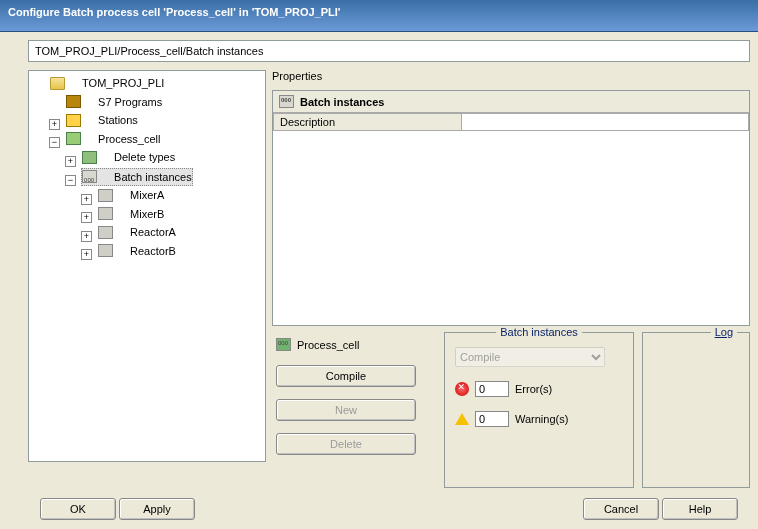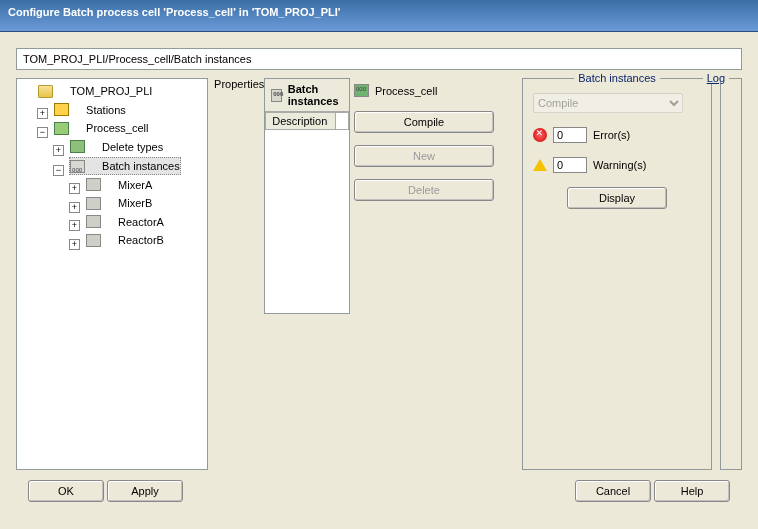--- a/index.html
+++ b/index.html
@@ -1,22 +1,22 @@
 <!DOCTYPE html>
 <html><head>
 <meta charset="utf-8">
 <style>
   * { box-sizing: border-box; font-family: Tahoma, sans-serif; font-size: 11px; }
   body { margin: 0; background: #ece9d8; width: 758px; height: 529px; overflow: hidden; }
   .titlebar { background: linear-gradient(#3b6ea5, #6a9bd8); color: #fff; height: 32px; line-height: 24px; padding: 0 8px; font-weight: bold; border-bottom: 1px solid #2a4d7a; }
-  .content { padding: 16px; }
+  .content { padding: 8px; margin-left: 20px; }
   .breadcrumb-box { border: 1px solid #919b9c; background: #fff; padding: 4px 6px; margin-bottom: 8px; }
   .main { display: flex; gap: 6px; }
   .left { width: 238px; }
-  .right { flex: 1; display: flex; flex-direction: row; }
+  .right { flex: 1; display: flex; flex-direction: column; gap: 6px; }
   .panel-label { margin-bottom: 2px; color: #000; }
   .tree-box { border: 1px solid #919b9c; background: #fff; height: 392px; overflow: auto; padding: 4px 2px; }
   .tree ul { list-style: none; margin: 0; padding: 0 0 0 16px; }
   .tree > ul { padding-left: 2px; }
   .tree li { position: relative; line-height: 16px; white-space: nowrap; }
   .tree .row { display: inline-flex; align-items: center; gap: 17px; padding: 0 1px; }
   .tree .row.selected { background: #e4e4e4; border: 1px dotted #888; padding: 0; }
   .exp { display: inline-flex; width: 11px; height: 11px; border: 1px solid #888; background: #fff; align-items: center; justify-content: center; font-size: 9px; line-height: 1; cursor: pointer; margin-right: 2px; color:#000;}
   .exp.blank { border: none; background: transparent; }
   .ico { display: inline-block; width: 15px; height: 13px; }
@@ -25,21 +25,21 @@
   .ico-stations { background: #ffd24a; border:1px solid #9a7a00; }
   .ico-cell { background: #9c7; border:1px solid #4a804a; }
   .ico-types { background: #8ec07c; border:1px solid #4a804a; }
   .ico-batchi { background: #d8d8d0; border:1px solid #888; position: relative; }
   .ico-batchi::after { content:"000"; position:absolute; font-size:6px; top:1px; left:1px; color:#444;}
   .ico-mixer { background: #cfcfc8; border:1px solid #888; }
   .prop-box { border: 1px solid #919b9c; background: #fff; height: 236px; display:flex; flex-direction: column;}
   .prop-head { font-weight: bold; padding: 4px 6px; background:#eceadb; border-bottom:1px solid #aaa; display:flex; align-items:center; gap:6px;}
   .prop-table { width:100%; border-collapse: collapse;}
   .prop-table td { border:1px solid #aaa; padding:2px 6px; background:#fff;}
-  .prop-table td.k { width:153px; background:#eceadb;}
+  .prop-table td.k { width:188px; background:#eceadb;}
   .lower { display:flex; gap:8px; }
   .group { border:1px solid #919b9c; position:relative; padding:14px 10px 10px; }
   .group-title { position:absolute; top:-7px; left:50%; transform:translateX(-50%); background:#ece9d8; padding:0 4px; color:#0a246a;}
   .log .group-title { left:auto; right:12px; transform:none;text-decoration:underline; }
   .pc-col { width:164px; display:flex; flex-direction:column; gap:12px; padding: 6px 0 0 4px;}
   .pc-label { display:flex; align-items:center; gap:6px; margin-bottom: 2px;}
   .bi-col { width:190px; }
   .log  { flex:1; }
   .btn { display:inline-flex; align-items:center; justify-content:center; min-width:76px; height:22px; background:#ece9d8; border:1px solid #888; border-radius:3px; cursor:pointer; box-shadow: inset 1px 1px #fff, inset -1px -1px #c0c0c0;}
   .btn.wide { width:140px; }
@@ -71,20 +71,27 @@
     <div class="left">
       <div class="tree-box tree">
         <ul>
           <li>
             <span class="exp blank"></span>
             <span class="row">
               <span class="ico ico-folder"></span>
               <span>TOM_PROJ_PLI</span>
             </span>
             <ul>
+              <li>
+                <span class="exp blank"></span>
+                <span class="row">
+                  <span class="ico ico-s7"></span>
+                  <span>S7 Programs</span>
+                </span>
+              </li>
               <li>
                 <span class="exp">+</span>
                 <span class="row">
                   <span class="ico ico-stations"></span>
                   <span>Stations</span>
                 </span>
               </li>
               <li>
                 <span class="exp">−</span>
                 <span class="row">
@@ -189,25 +196,20 @@
             <div class="bi-row">
               <span class="err-ico"></span>
               <input class="numbox" readonly="" value="0" style="">
               <span>Error(s)</span>
             </div>
             <div class="bi-row">
               <span class="warn-ico"></span>
               <input class="numbox" readonly="" value="0" style="">
               <span>Warning(s)</span>
             </div>
-            <div class="bi-row" style="justify-content:center;">
-              <div class="btn" style="min-width:100px;">
-                  <span>Display</span>
-                </div>
-            </div>
           </div>
         </div>
 
         <div class="group log">
           <span class="group-title">Log</span>
           <div class="grp-body"></div>
         </div>
       </div>
     </div>
   </div>

